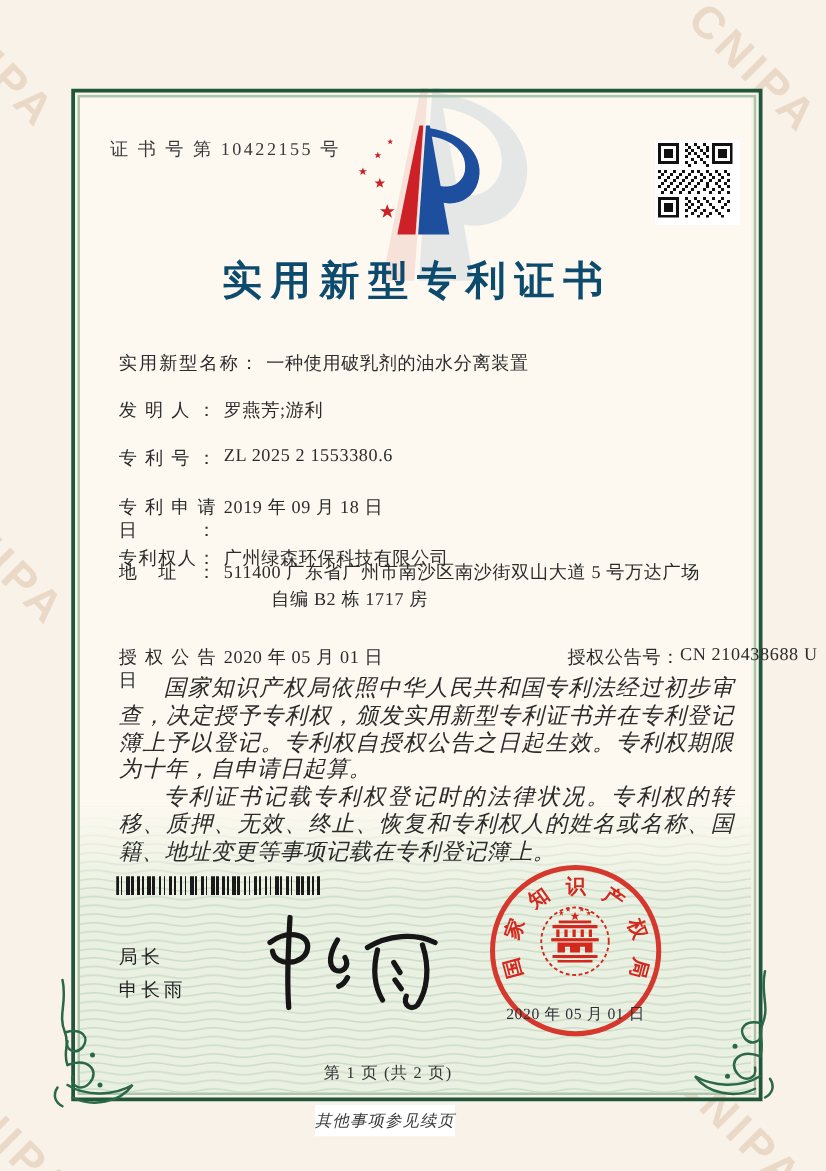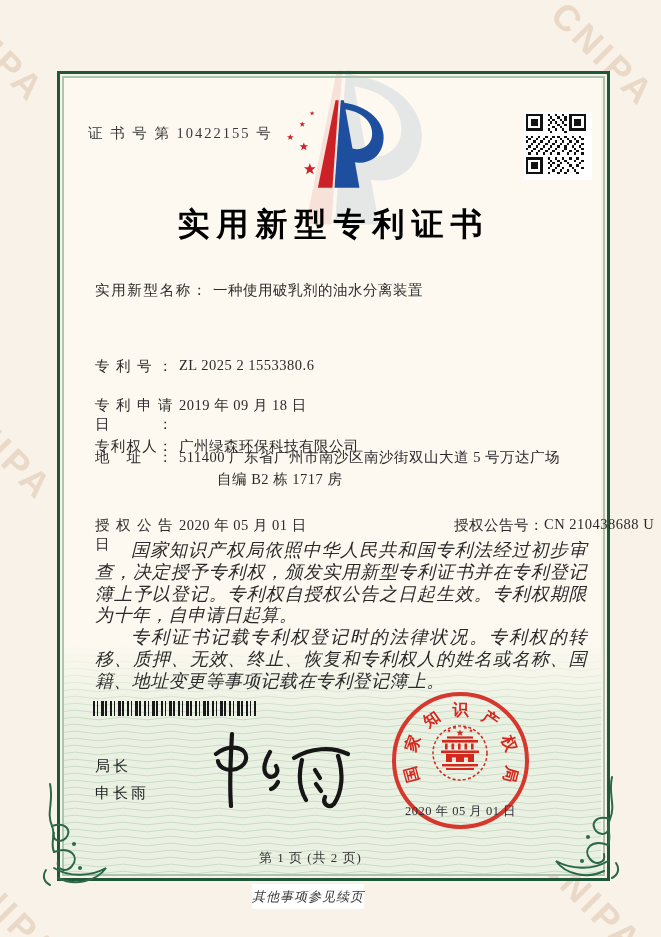--- a/index.html
+++ b/index.html
@@ -23,27 +23,27 @@
   .frame-inner{position:absolute;inset:2px;border:2px solid #abc6ad;}
 
   
   .waves{position:absolute;left:63px;top:645px;width:538px;height:229px;background:#eaf1e3;}
   .waves svg{display:block;width:100%;height:100%;}
   .waves-fade{position:absolute;left:63px;top:645px;width:538px;height:70px;
       background:linear-gradient(#fdf9f0,rgba(253,249,240,0));}
 
   .inner-bg{position:absolute;left:63px;top:76px;width:538px;height:569px;background:#fdf9f0;}
 
-  .doc-number{position:absolute;left:88px;top:124px;font-size:14.5px;letter-spacing:2px;color:#3a3a3a;}
+  .doc-number{position:absolute;left:88px;top:110px;font-size:14.5px;letter-spacing:2px;color:#3a3a3a;}
   .logo{position:absolute;left:272px;top:92px;width:125px;height:104px;}
   .qr{position:absolute;left:524px;top:112px;width:64px;height:64px;background:#fff;padding:2px;}
   .qr svg{display:block;width:60px;height:60px;}
 
   .title{position:absolute;left:57px;top:203px;width:553px;text-align:center;
-      font-size:32px;font-weight:bold;letter-spacing:7px;color:#000000;}
+      font-size:32px;font-weight:bold;letter-spacing:7px;color:#0c4a6e;}
 
   .row{position:absolute;left:95px;width:500px;font-size:14.5px;color:#2b2b2b;letter-spacing:.5px;}
   .lbl{display:inline-block;width:78px;text-align:justify;text-align-last:justify;vertical-align:top;}
   .row-name .lbl{width:112px;}
   .val{display:inline-block;margin-left:6px;vertical-align:top;}
   .r1{top:281px;} .r2{top:319px;} .r3{top:357px;} .r4{top:396px;} .r5{top:437px;}
   .r6{top:448px;} .addr2{display:block;margin-left:38px;margin-top:3px;}
   .r7{top:516px;}
   .grant-no{position:absolute;left:323px;top:0;white-space:nowrap;margin-left:36px;}
   .grant-no .lbl{width:84px;}
@@ -151,20 +151,23 @@
           <rect x="2" y="20" width="3" height="3"></rect>
         <path d="M9 0h1v1H9z M12 0h1v1h-1z M15 0h1v1h-1z M10 1h1v1h-1z M13 1h1v1h-1z M16 1h1v1h-1z M9 2h1v1H9z M11 2h1v1h-1z M14 2h1v1h-1z M16 2h1v1h-1z M10 3h1v1h-1z M12 3h1v1h-1z M15 3h1v1h-1z M9 4h1v1H9z M13 4h1v1h-1z M16 4h1v1h-1z M11 5h1v1h-1z M14 5h1v1h-1z M9 6h1v1H9z M12 6h1v1h-1z M15 6h1v1h-1z M10 7h1v1h-1z M16 7h1v1h-1z M0 9h1v1H0z M2 9h1v1H2z M5 9h1v1H5z M8 9h1v1H8z M11 9h1v1h-1z M13 9h1v1h-1z M16 9h1v1h-1z M19 9h1v1h-1z M22 9h1v1h-1z M1 10h1v1H1z M4 10h1v1H4z M7 10h1v1H7z M10 10h1v1h-1z M14 10h1v1h-1z M17 10h1v1h-1z M20 10h1v1h-1z M23 10h1v1h-1z M0 11h1v1H0z M3 11h1v1H3z M6 11h1v1H6z M9 11h1v1H9z M12 11h1v1h-1z M15 11h1v1h-1z M18 11h1v1h-1z M21 11h1v1h-1z M2 12h1v1H2z M5 12h1v1H5z M8 12h1v1H8z M11 12h1v1h-1z M14 12h1v1h-1z M17 12h1v1h-1z M20 12h1v1h-1z M23 12h1v1h-1z M1 13h1v1H1z M4 13h1v1H4z M7 13h1v1H7z M10 13h1v1h-1z M13 13h1v1h-1z M16 13h1v1h-1z M19 13h1v1h-1z M22 13h1v1h-1z M0 14h1v1H0z M3 14h1v1H3z M6 14h1v1H6z M9 14h1v1H9z M12 14h1v1h-1z M16 14h1v1h-1z M20 14h1v1h-1z M23 14h1v1h-1z M2 15h1v1H2z M5 15h1v1H5z M8 15h1v1H8z M11 15h1v1h-1z M15 15h1v1h-1z M18 15h1v1h-1z M21 15h1v1h-1z M1 16h1v1H1z M4 16h1v1H4z M7 16h1v1H7z M10 16h1v1h-1z M13 16h1v1h-1z M17 16h1v1h-1z M20 16h1v1h-1z M23 16h1v1h-1z M9 18h1v1H9z M12 18h1v1h-1z M15 18h1v1h-1z M18 18h1v1h-1z M21 18h1v1h-1z M10 19h1v1h-1z M13 19h1v1h-1z M16 19h1v1h-1z M20 19h1v1h-1z M23 19h1v1h-1z M9 20h1v1H9z M11 20h1v1h-1z M14 20h1v1h-1z M17 20h1v1h-1z M22 20h1v1h-1z M10 21h1v1h-1z M13 21h1v1h-1z M18 21h1v1h-1z M21 21h1v1h-1z M9 22h1v1H9z M12 22h1v1h-1z M15 22h1v1h-1z M19 22h1v1h-1z M23 22h1v1h-1z M11 23h1v1h-1z M14 23h1v1h-1z M17 23h1v1h-1z M20 23h1v1h-1z M9 24h1v1H9z M13 24h1v1h-1z M16 24h1v1h-1z M21 24h1v1h-1z"></path>
       </g>
     </svg>
   </div>
 
   <div class="title">实用新型专利证书</div>
 
   <div class="row r1 row-name">
     <span class="lbl">实用新型名称：</span><span class="val">一种使用破乳剂的油水分离装置</span>
+  </div>
+  <div class="row r2">
+    <span class="lbl">发明人：</span><span class="val">罗燕芳;游利</span>
   </div>
   <div class="row r3">
     <span class="lbl">专利号：</span><span class="val">ZL 2025 2 1553380.6</span>
   </div>
   <div class="row r4">
     <span class="lbl">专利申请日：</span><span class="val">2019 年 09 月 18 日</span>
   </div>
   <div class="row r5">
     <span class="lbl">专利权人：</span><span class="val">广州绿森环保科技有限公司</span>
   </div>

